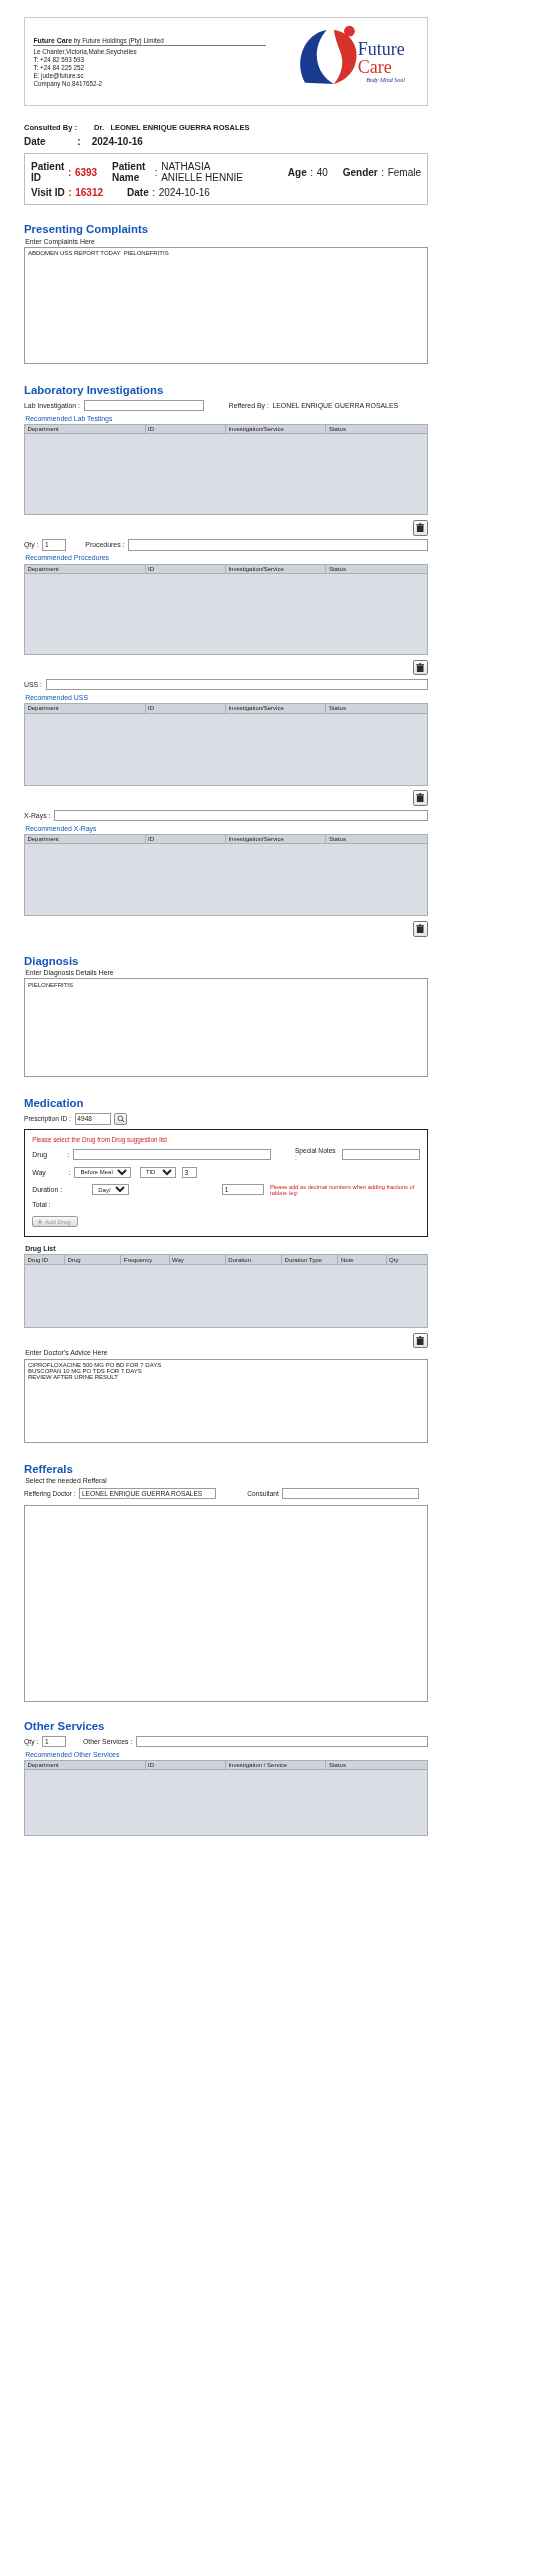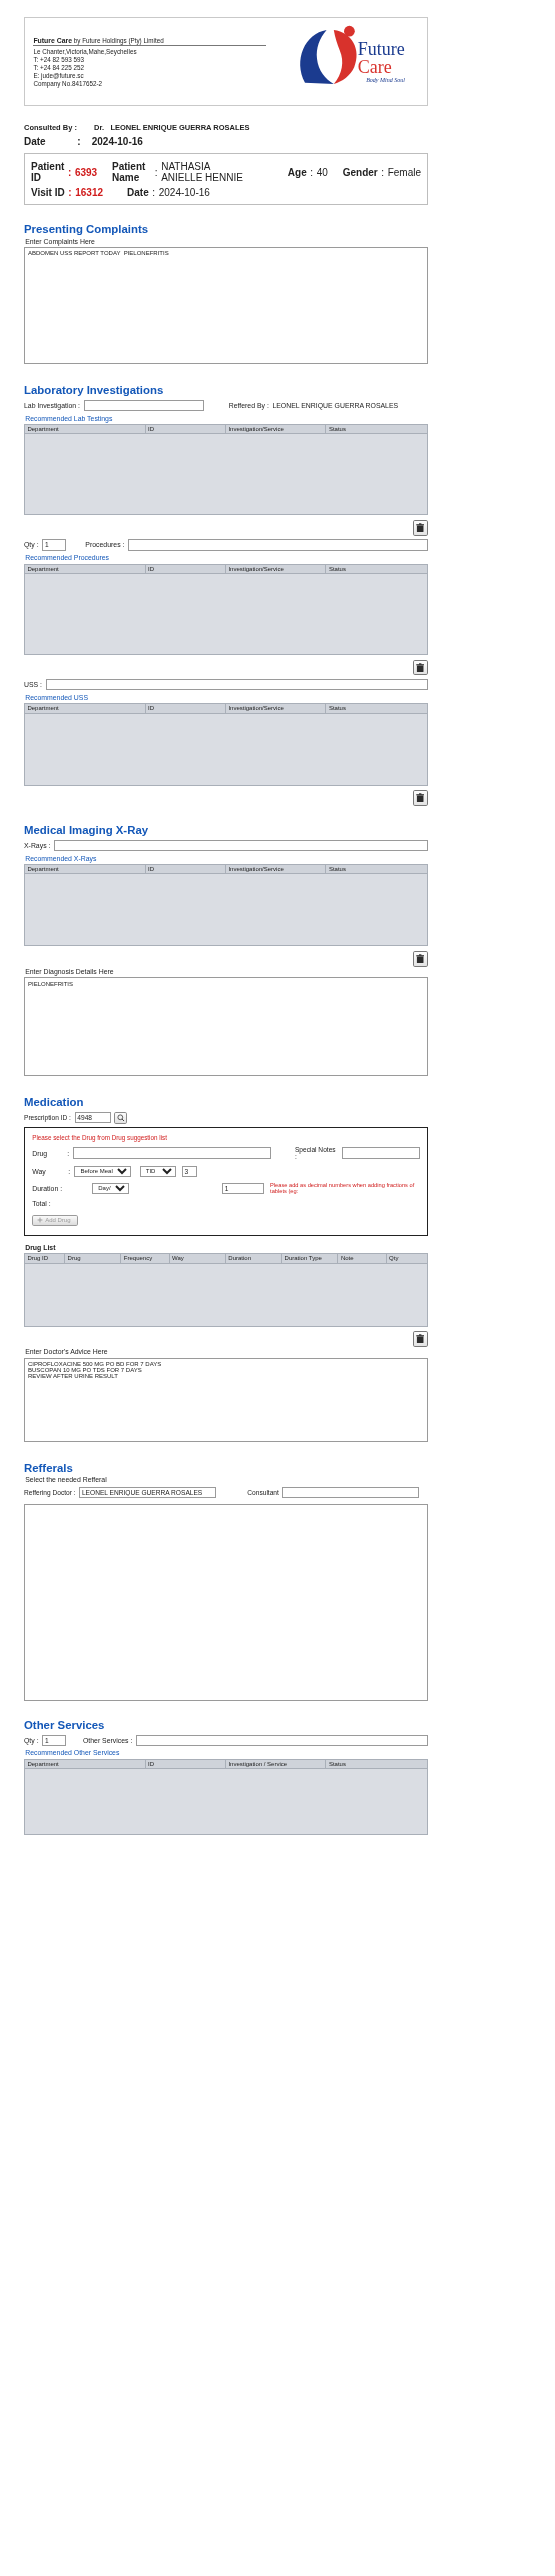--- a/index.html
+++ b/index.html
@@ -316,21 +316,20 @@
     <div class="trash-btn">
       <svg width="8.4" height="9.6" viewBox="0 0 14 16">
         <rect x="1.5" y="4" width="11" height="11" rx="1" fill="#2b2b2b"></rect>
         <rect x="0.5" y="2" width="13" height="2" fill="#2b2b2b"></rect>
         <rect x="5" y="0.5" width="4" height="2" fill="#2b2b2b"></rect>
       </svg>
     </div>
   </div>
 
   
-  <h2 class="sec">Medical Imaging X-Ray</h2>
   <div class="inline" style="margin-top:3.6px;">
     <span class="lbl">X-Rays :</span>
     <input class="txt" style="flex: 1 1 0%;" value="">
   </div>
   <div class="blue-sub">Recommended X-Rays</div>
   <div>
     <div class="tbl-head-row" style="border:0.6px solid #a9afb8;">
       <div style="width:30%">Department</div>
       <div style="width:20%">ID</div>
       <div style="width:25%">Investigation/Service</div>
@@ -342,20 +341,21 @@
     <div class="trash-btn">
       <svg width="8.4" height="9.6" viewBox="0 0 14 16">
         <rect x="1.5" y="4" width="11" height="11" rx="1" fill="#2b2b2b"></rect>
         <rect x="0.5" y="2" width="13" height="2" fill="#2b2b2b"></rect>
         <rect x="5" y="0.5" width="4" height="2" fill="#2b2b2b"></rect>
       </svg>
     </div>
   </div>
 
   
+  <h2 class="sec">Diagnosis</h2>
   <div class="sub-label">Enter Diagnosis Details Here</div>
   <textarea class="area" style="height: 99px;">PIELONEFRITIS</textarea>
 
   
   <h2 class="sec">Medication</h2>
   <div class="pres-row" style="margin-top:3.6px;">
     <span class="small-lbl">Prescription ID :</span>
     <input class="txt pres-input" value="4948" style="">
     <div class="mag-btn">
       <svg width="7.8" height="7.8" viewBox="0 0 13 13">

